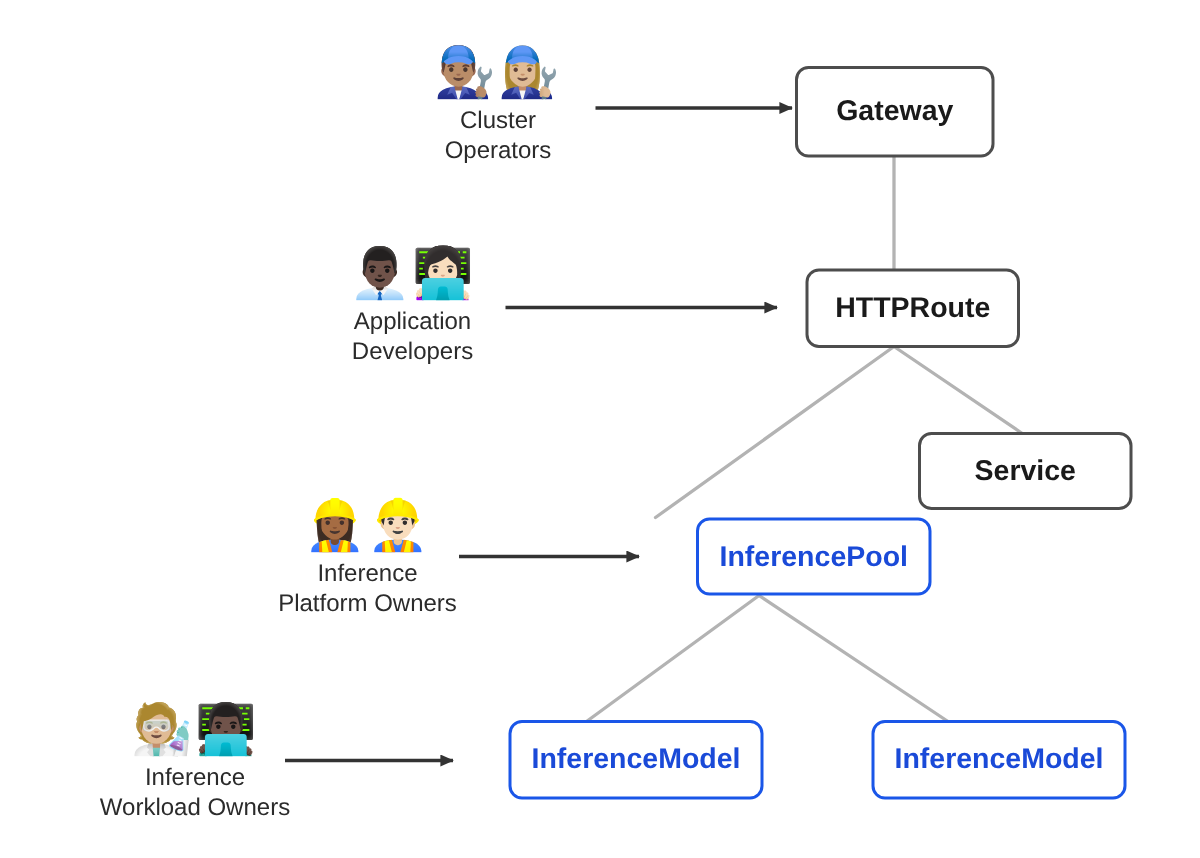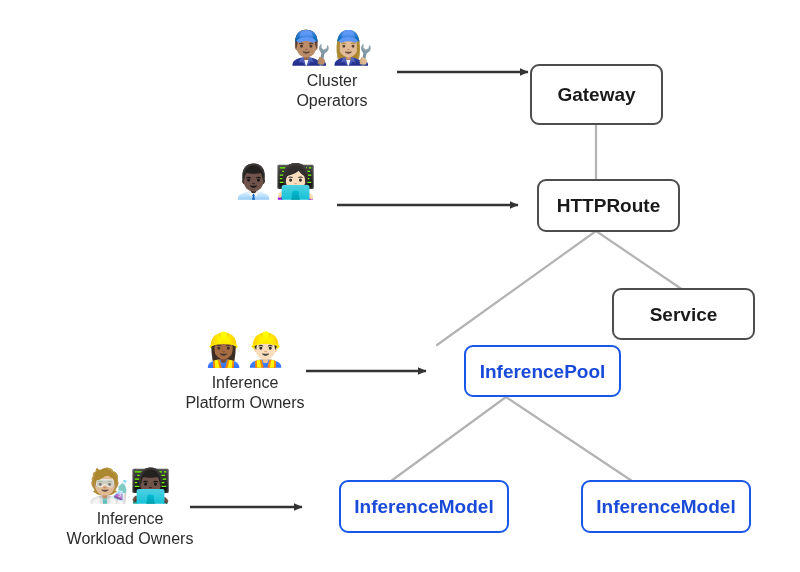--- a/index.html
+++ b/index.html
@@ -100,21 +100,21 @@
     </g>
 
     <g stroke="#333333" stroke-width="2.4" fill="none" marker-end="url(#arrowhead)">
       <line x1="397" y1="72" x2="528" y2="72"></line>
       <line x1="337" y1="205" x2="518" y2="205"></line>
       <line x1="306" y1="371" x2="426" y2="371"></line>
       <line x1="190" y1="507" x2="302" y2="507"></line>
     </g>
   </svg>
 
-  <div class="node std" style="left:530px; top:44px; width:133px; height:61px;margin-top:20px;">
+  <div class="node std" style="left:530px; top:44px; width:133px; height:61px;">
     <span class="node-label">Gateway</span>
   </div>
 
   <div class="node std" style="left:525px; top:179px; width:143px; height:53px;margin-left:12px;">
     <span class="node-label">HTTPRoute</span>
   </div>
 
   <div class="node std" style="left:612px; top:288px; width:143px; height:52px;align-items:center;">
     <span class="node-label">Service</span>
   </div>
@@ -132,20 +132,22 @@
   </div>
 
   <div class="persona" style="left:262px; top:28px; width:140px;">
     <div class="persona-emoji">👨🏽‍🔧👩🏼‍🔧</div>
     <div class="persona-name">Cluster
 Operators</div>
   </div>
 
   <div class="persona" style="left:205px; top:162px; width:140px;">
     <div class="persona-emoji">👨🏿‍💼👩🏻‍💻</div>
+    <div class="persona-name">Application
+Developers</div>
   </div>
 
   <div class="persona" style="left:165px; top:330px; width:160px;">
     <div class="persona-emoji">👷🏾‍♀️👷🏻‍♂️</div>
     <div class="persona-name">Inference
 Platform Owners</div>
   </div>
 
   <div class="persona" style="left:45px; top:466px; width:170px;">
     <div class="persona-emoji">🧑🏼‍🔬👨🏿‍💻</div>

